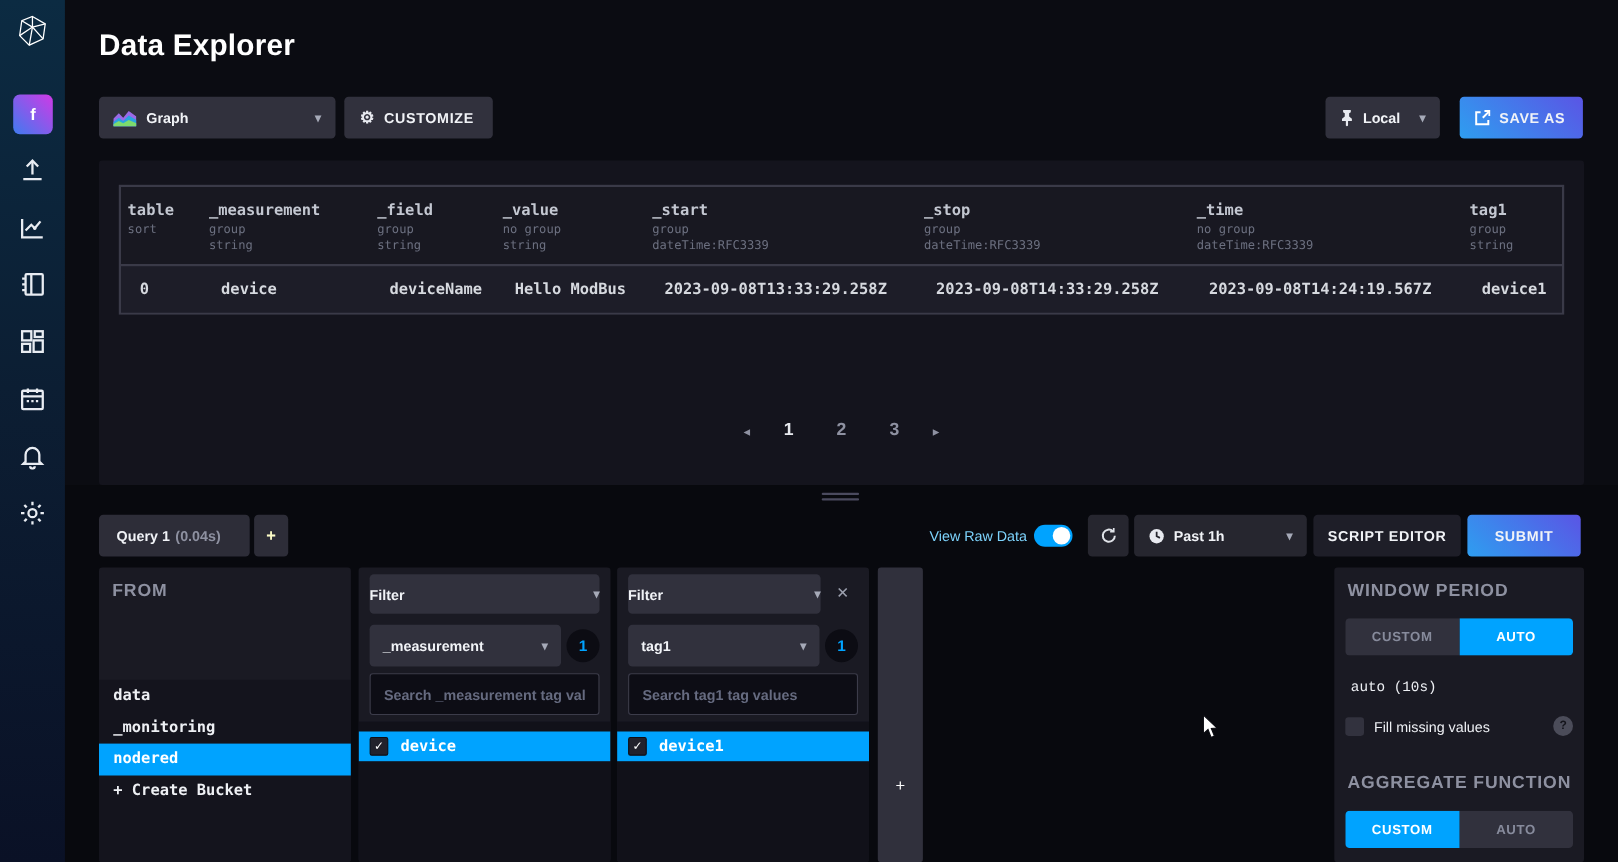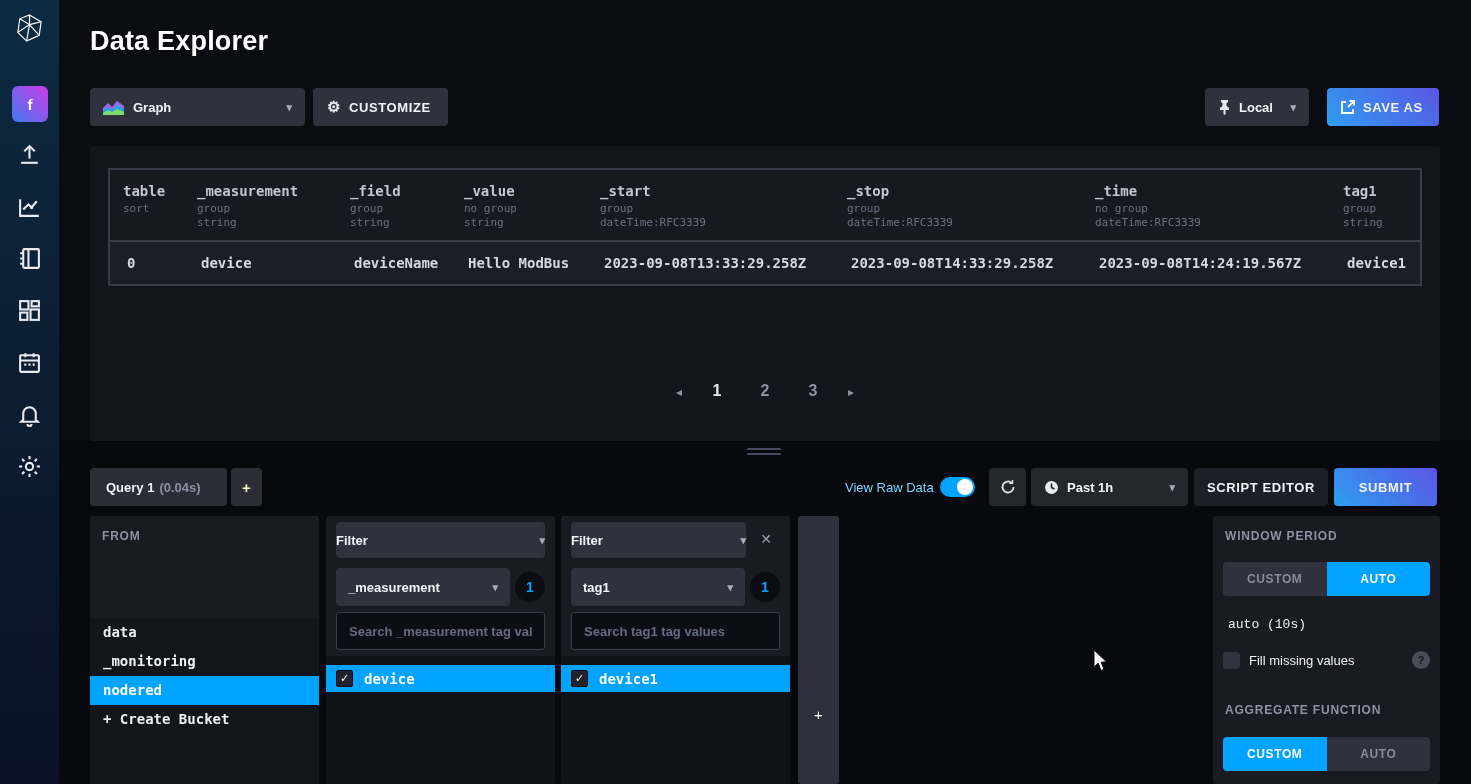--- a/index.html
+++ b/index.html
@@ -43,21 +43,21 @@
   .local-dd svg { margin-right:8px; }
   .grad { background:linear-gradient(45deg,#2e9ef0 0%, #5a55e5 100%); }
   .saveas-btn { left:1327px; top:88px; width:112px; height:38px; padding:0 13px; letter-spacing:.6px; }
   .saveas-btn svg { margin-right:8px; }
 
   
   .table-panel { left:90px; top:146px; width:1350px; height:295px; background:#14141d; border-radius:3px; }
   .raw-table { position:absolute; left:18px; top:22px; width:1314px; border:2px solid #3a3a48; }
   .thead { display:flex; height:70px; background:#181821; padding-top:13px; }
   .trow  { display:flex; height:44px; background:#1d1d28; border-top:2px solid #3a3a48; align-items:center; }
-  .hcell { padding-left:13px; }
+  .hcell { padding-left:6px; }
   .hcell .col-label { font-family:"DejaVu Sans Mono", monospace; font-size:14px; font-weight:bold; color:#c3c7d1; }
   .hcell .col-meta  { font-family:"DejaVu Sans Mono", monospace; font-size:11px; color:#6c7080; line-height:14px; margin-top:3px; }
   .hcell .col-meta + .col-meta { margin-top:0; }
   .dcell { padding-left:17px; font-family:"DejaVu Sans Mono", monospace; font-size:14px; font-weight:bold; color:#d6d9df; }
   .w0{width:74px;} .w1{width:153px;} .w2{width:114px;} .w3{width:136px;}
   .w4{width:247px;} .w5{width:248px;} .w6{width:248px;} .w7{flex:1;}
 
   .pagination { position:absolute; left:0; right:0; top:236px; display:flex; justify-content:center; align-items:flex-start; gap:22px; }
   .page-arrow { color:#8e91a1; font-size:12px; padding-top:3px; cursor:pointer; }
   .page-num { width:26px; text-align:center; font-size:16px; font-weight:bold; color:#8e91a1; cursor:pointer; }
@@ -76,21 +76,21 @@
   .toggle { left:940px; top:477px; width:35px; height:20px; border-radius:10px; background:#00a3ff; cursor:pointer; }
   .toggle .knob { position:absolute; right:2px; top:2px; width:16px; height:16px; border-radius:50%; background:#fff; }
   .refresh-btn { left:989px; top:468px; width:37px; height:38px; background:#26262f; justify-content:center; color:#dfe2e8; }
   .time-dd { left:1031px; top:468px; width:157px; height:38px; background:#26262f; padding:0 13px; }
   .time-dd svg { margin-right:8px; }
   .script-btn { left:1194px; top:468px; width:134px; height:38px; background:#1e1e28; justify-content:center; letter-spacing:.6px; }
   .submit-btn { left:1334px; top:468px; width:103px; height:38px; justify-content:center; letter-spacing:.6px; }
 
   
   .card { background:#1a1a23; border-radius:3px; overflow:hidden; }
-  .card-label { font-size:12px; font-weight:bold; color:#8e91a1; letter-spacing:.8px; }
+  .card-label { font-size:16px; font-weight:bold; color:#8e91a1; letter-spacing:.8px; }
   .search-input {
     width:209px; height:38px; background:#0d0d15; border:1px solid #3c3c4a; border-radius:3px;
     color:#d8dbe2; font-size:13px; padding:0 12px; outline:none;
   }
   .search-input::placeholder { color:#666b80; font-weight:bold; }
 
   .from-card { left:90px; top:516px; width:229px; height:268px; }
   .from-card .card-label { position:absolute; left:12px; top:13px; }
   .from-card .search-input { position:absolute; left:10px; top:44px; }
   .bucket-list { position:absolute; left:0; right:0; top:102px; bottom:0; background:#14141d; }

